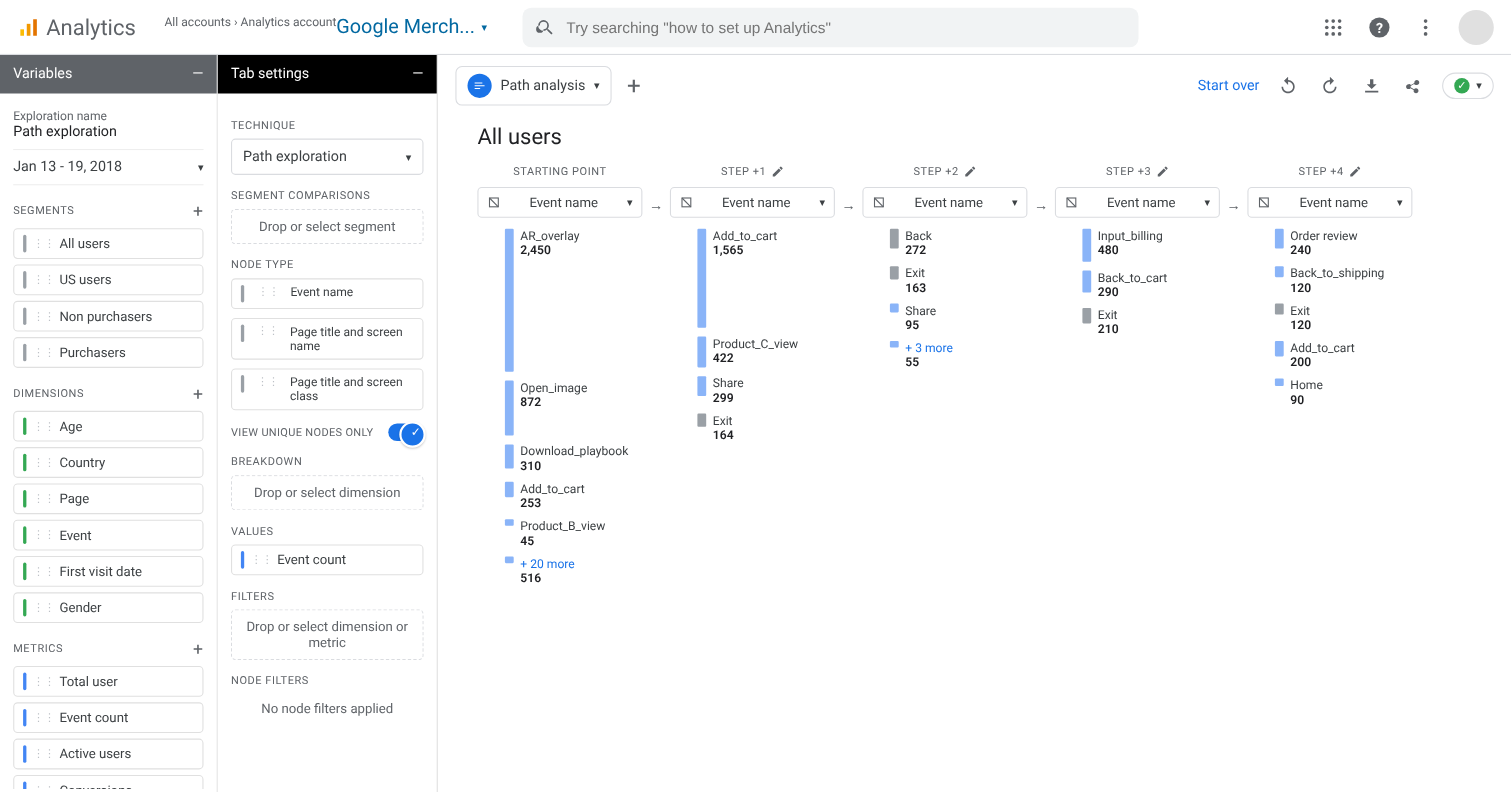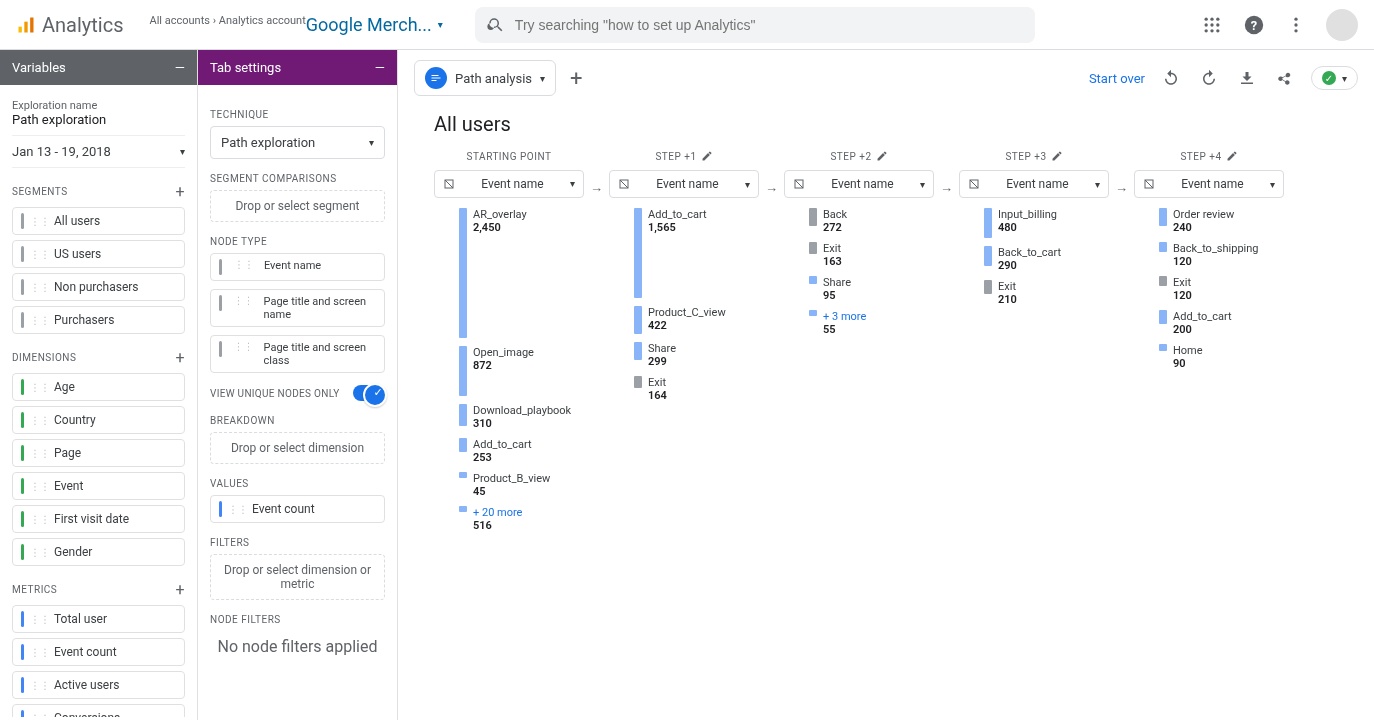--- a/index.html
+++ b/index.html
@@ -15,21 +15,21 @@
 .search-box input { border: none; background: transparent; outline: none; flex: 1; font-size: 14px; margin-left: 10px; }
 .header-right { margin-left: auto; display: flex; align-items: center; gap: 18px; color: #5f6368; }
 .avatar { width: 32px; height: 32px; border-radius: 50%; background: #e0e0e0; }
 .icon-btn { width: 24px; height: 24px; display: inline-flex; align-items: center; justify-content: center; cursor: pointer; fill: #5f6368; }
 
 .main { display: flex; height: 670px; }
 .panel { background: #fff; border-right: 1px solid #e0e0e0; }
 .panel.variables { width: 198px; }
 .panel.tabsettings { width: 200px; }
 .panel-header { background: #5f6368; color: #fff; padding: 10px 12px; font-size: 13px; display: flex; align-items: center; justify-content: space-between; }
-.panel-header.light { background: #701a75; }
+.panel-header.light { background: #000000; }
 .collapse-icon { cursor: pointer; }
 .panel-body { padding: 10px 12px; overflow-y: auto; height: calc(100% - 38px); }
 .field-label { font-size: 11px; color: #5f6368; margin-top: 4px; }
 .field-value { font-size: 13px; color: #202124; margin-bottom: 8px; }
 .date-select { display: flex; align-items: center; justify-content: space-between; padding: 8px 0; border-top: 1px solid #eee; border-bottom: 1px solid #eee; cursor: pointer; }
 .section-title { font-size: 10px; color: #5f6368; letter-spacing: 0.5px; text-transform: uppercase; margin: 14px 0 6px; display: flex; align-items: center; justify-content: space-between; }
 .add-icon { cursor: pointer; color: #5f6368; font-size: 16px; }
 .chip { display: flex; align-items: center; border: 1px solid #e0e0e0; border-radius: 4px; padding: 5px 8px; margin-bottom: 5px; font-size: 12px; color: #3c4043; cursor: grab; position: relative; }
 .chip::before { content: ""; width: 3px; height: 16px; border-radius: 2px; margin-right: 6px; }
 .chip.seg::before { background: #9aa0a6; }
@@ -260,21 +260,21 @@
       <div class="section-title">VALUES</div>
       <div id="values-list">
           <div class="chip met">
             <span class="drag-dots">⋮⋮</span>
             <span>Event count</span>
           </div>
         </div>
       <div class="section-title">FILTERS</div>
       <div class="dropzone">Drop or select dimension or metric</div>
       <div class="section-title">NODE FILTERS</div>
-      <div style="text-align:center;color:#5f6368;font-size:16px;padding:6px;">No node filters applied</div>
+      <div style="text-align:center;color:#5f6368;font-size:12px;padding:6px;">No node filters applied</div>
     </div>
   </div>
 
   <div class="canvas">
     <div class="canvas-top">
       <div style="display:flex;align-items:center;">
         <div class="tab-chip">
           <span class="ticon">
               <svg width="12" height="12" viewBox="0 0 24 24">
                 <path d="M3 6h14v2H3zM3 11h18v2H3zM3 16h10v2H3z"></path>

